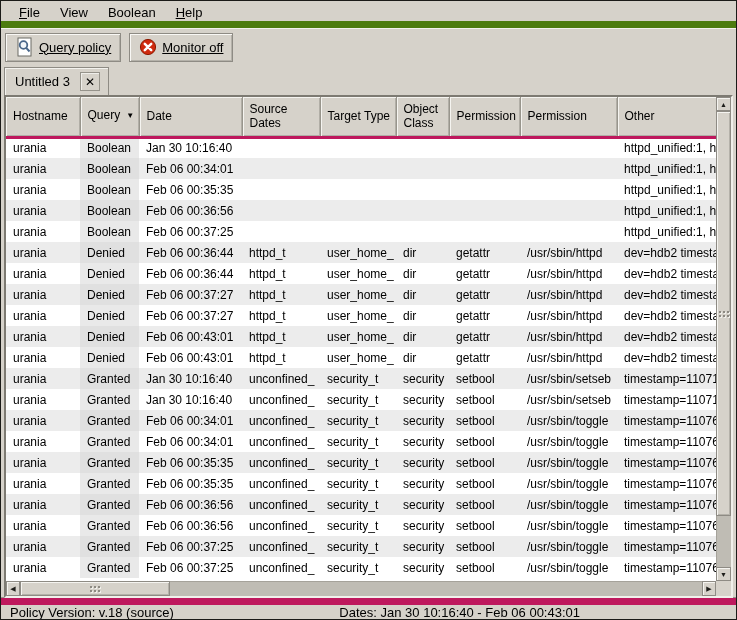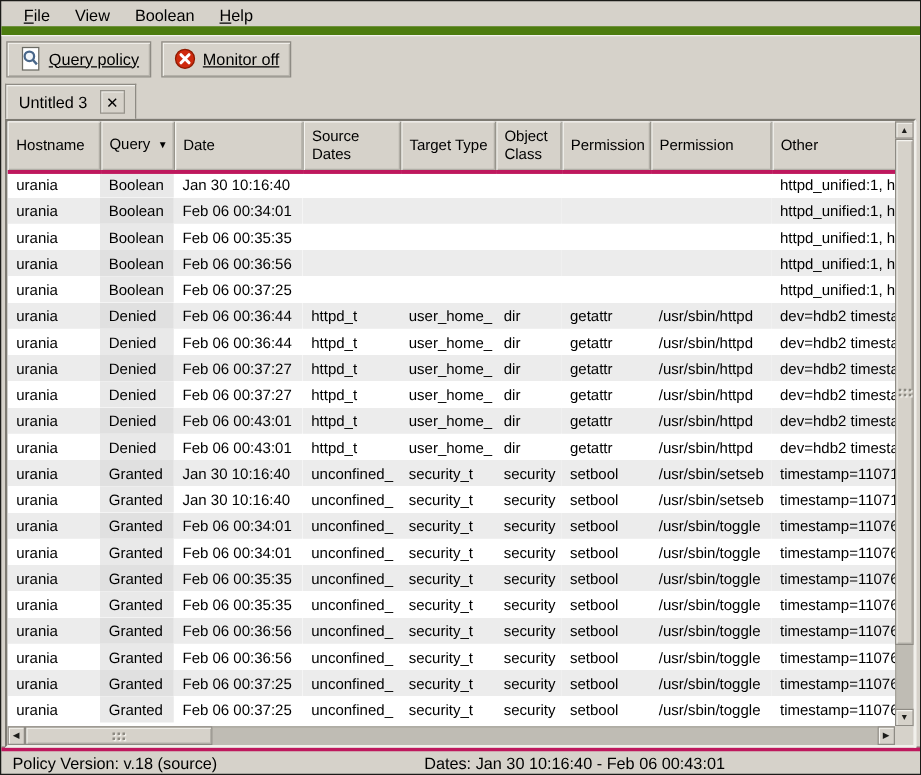--- a/index.html
+++ b/index.html
@@ -108,22 +108,22 @@
     background:#8d8a82;
     box-shadow:4px 0 0 #8d8a82, 8px 0 0 #8d8a82,
                0 4px 0 #8d8a82, 4px 4px 0 #8d8a82, 8px 4px 0 #8d8a82,
                1px 1px 0 #f1f0eb, 5px 1px 0 #f1f0eb, 9px 1px 0 #f1f0eb,
                1px 5px 0 #f1f0eb, 5px 5px 0 #f1f0eb, 9px 5px 0 #f1f0eb;
   }
   .corner { position:absolute; right:0; bottom:0; width:15px; height:15px; background:#d6d2ca; }
   
   .statusbar {
     height:21px; flex:0 0 auto;
-    display:flex; align-items:center;
-    border-top:3px solid #be185d; box-shadow:0 -1px 0 #96938b;
+    display:flex; 
+    border-top:7px solid #be185d; box-shadow:0 -1px 0 #96938b;
     font-size:13px;
   }
   .status-left  { flex:0 0 270px; padding-left:9px; }
   .status-mid   { flex:1 1 auto; text-align:center; }
   .status-right { flex:0 0 330px; text-align:right; padding-right:21px; }
 </style>
 </head>
 <body>
 
 <div class="menubar">

